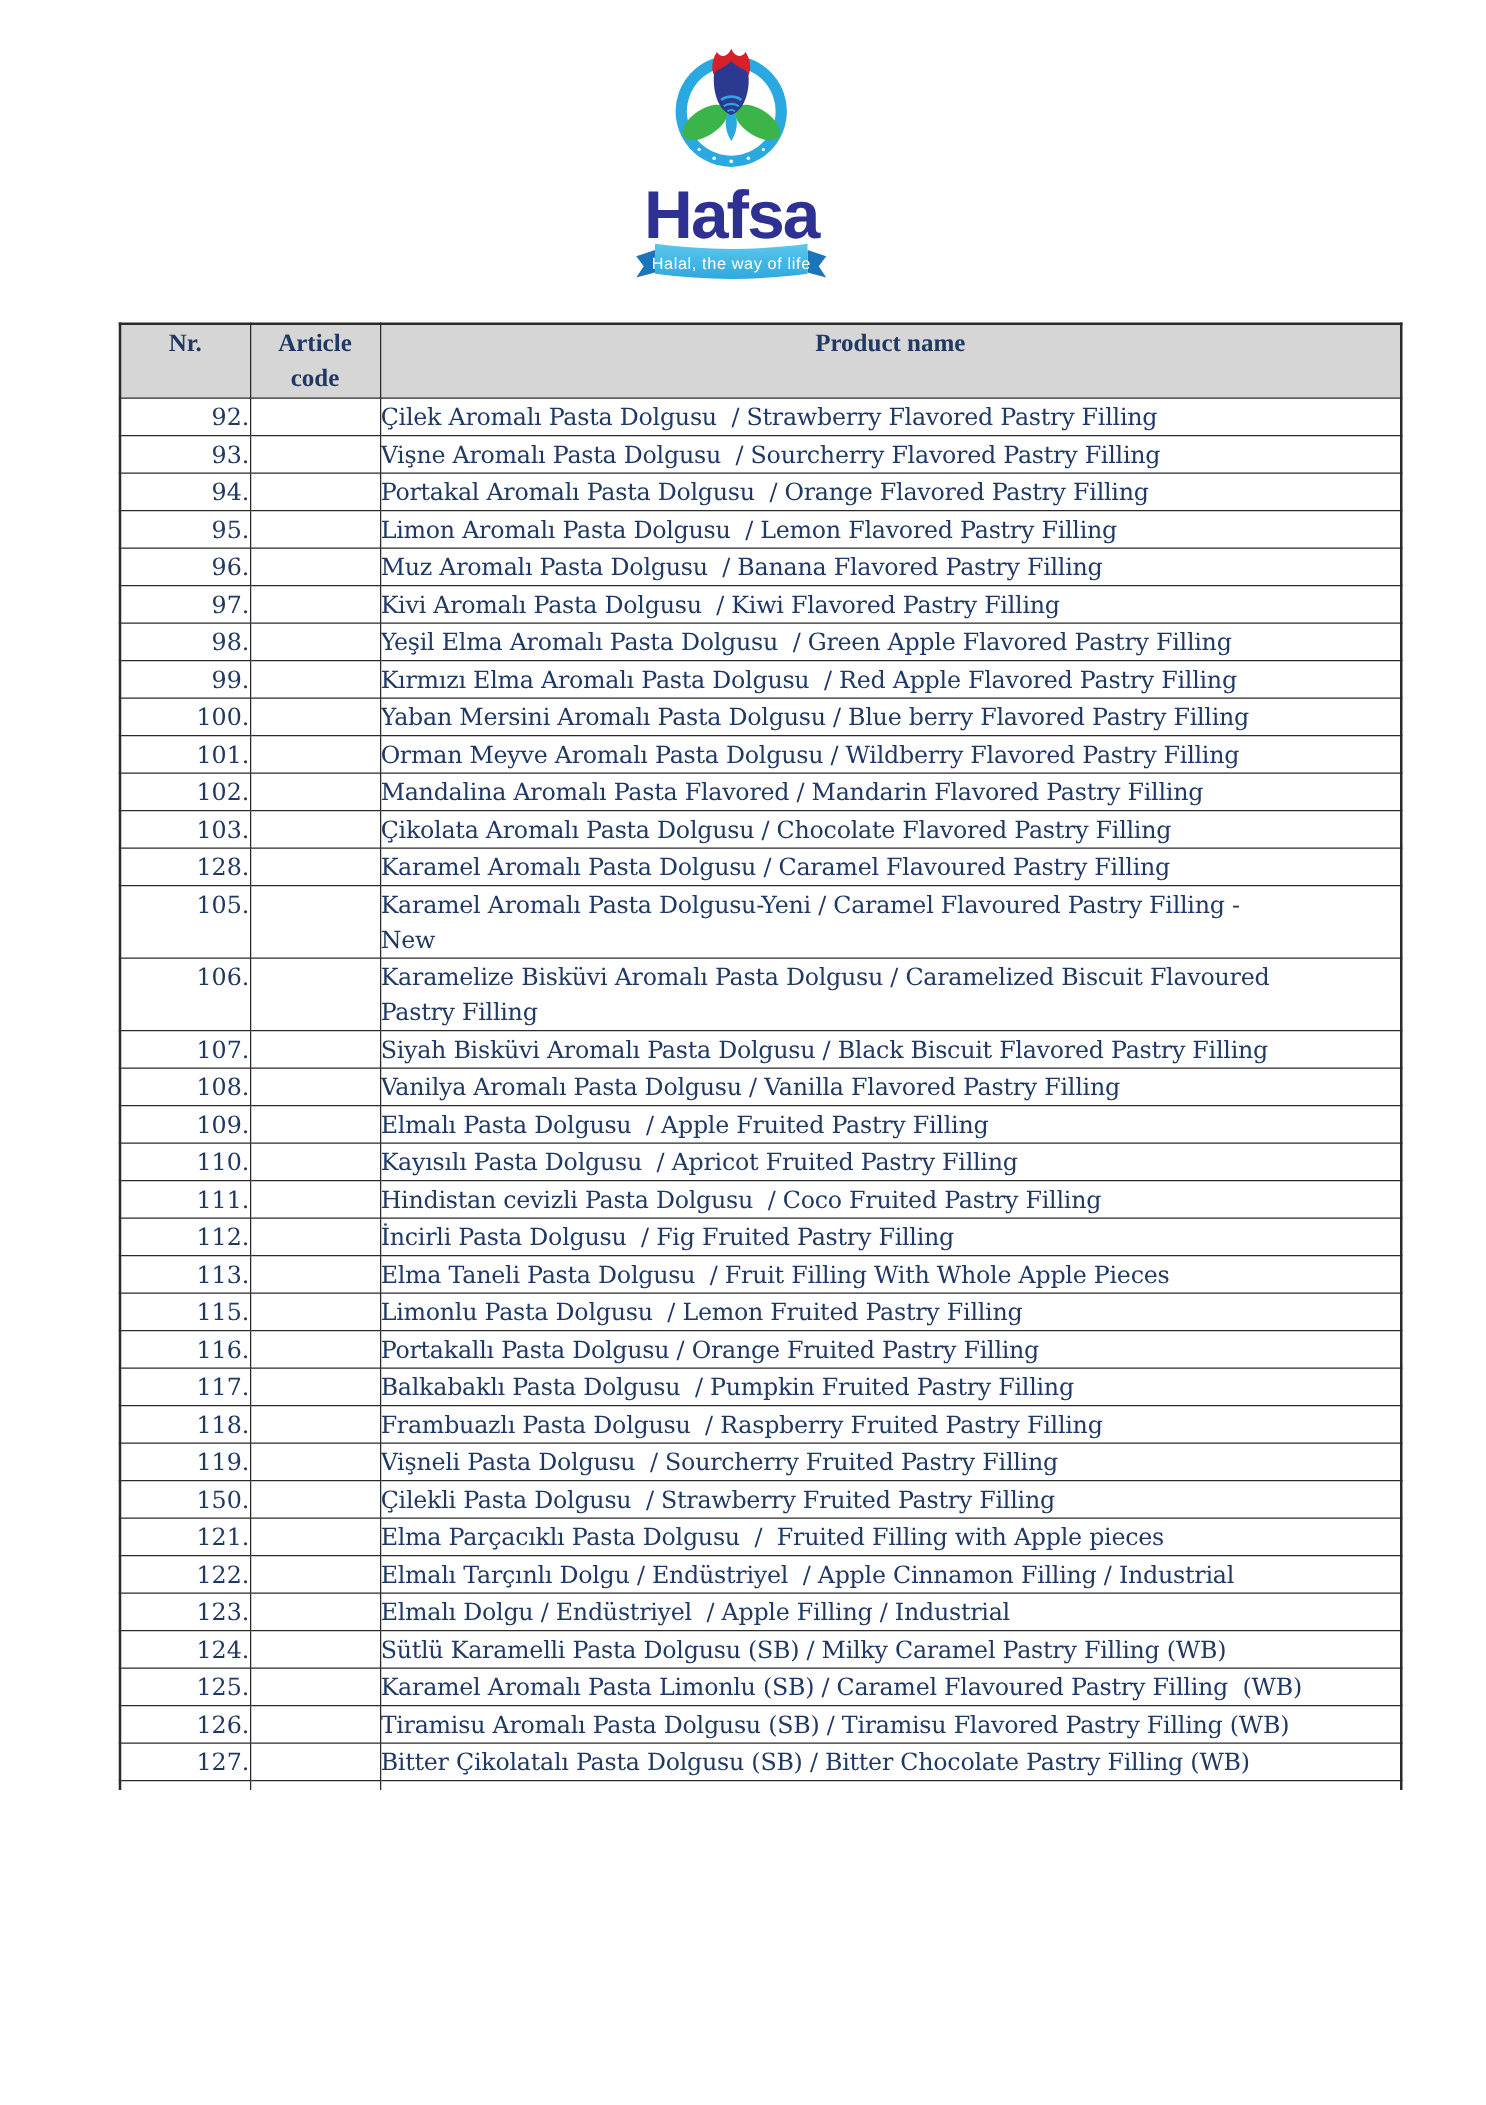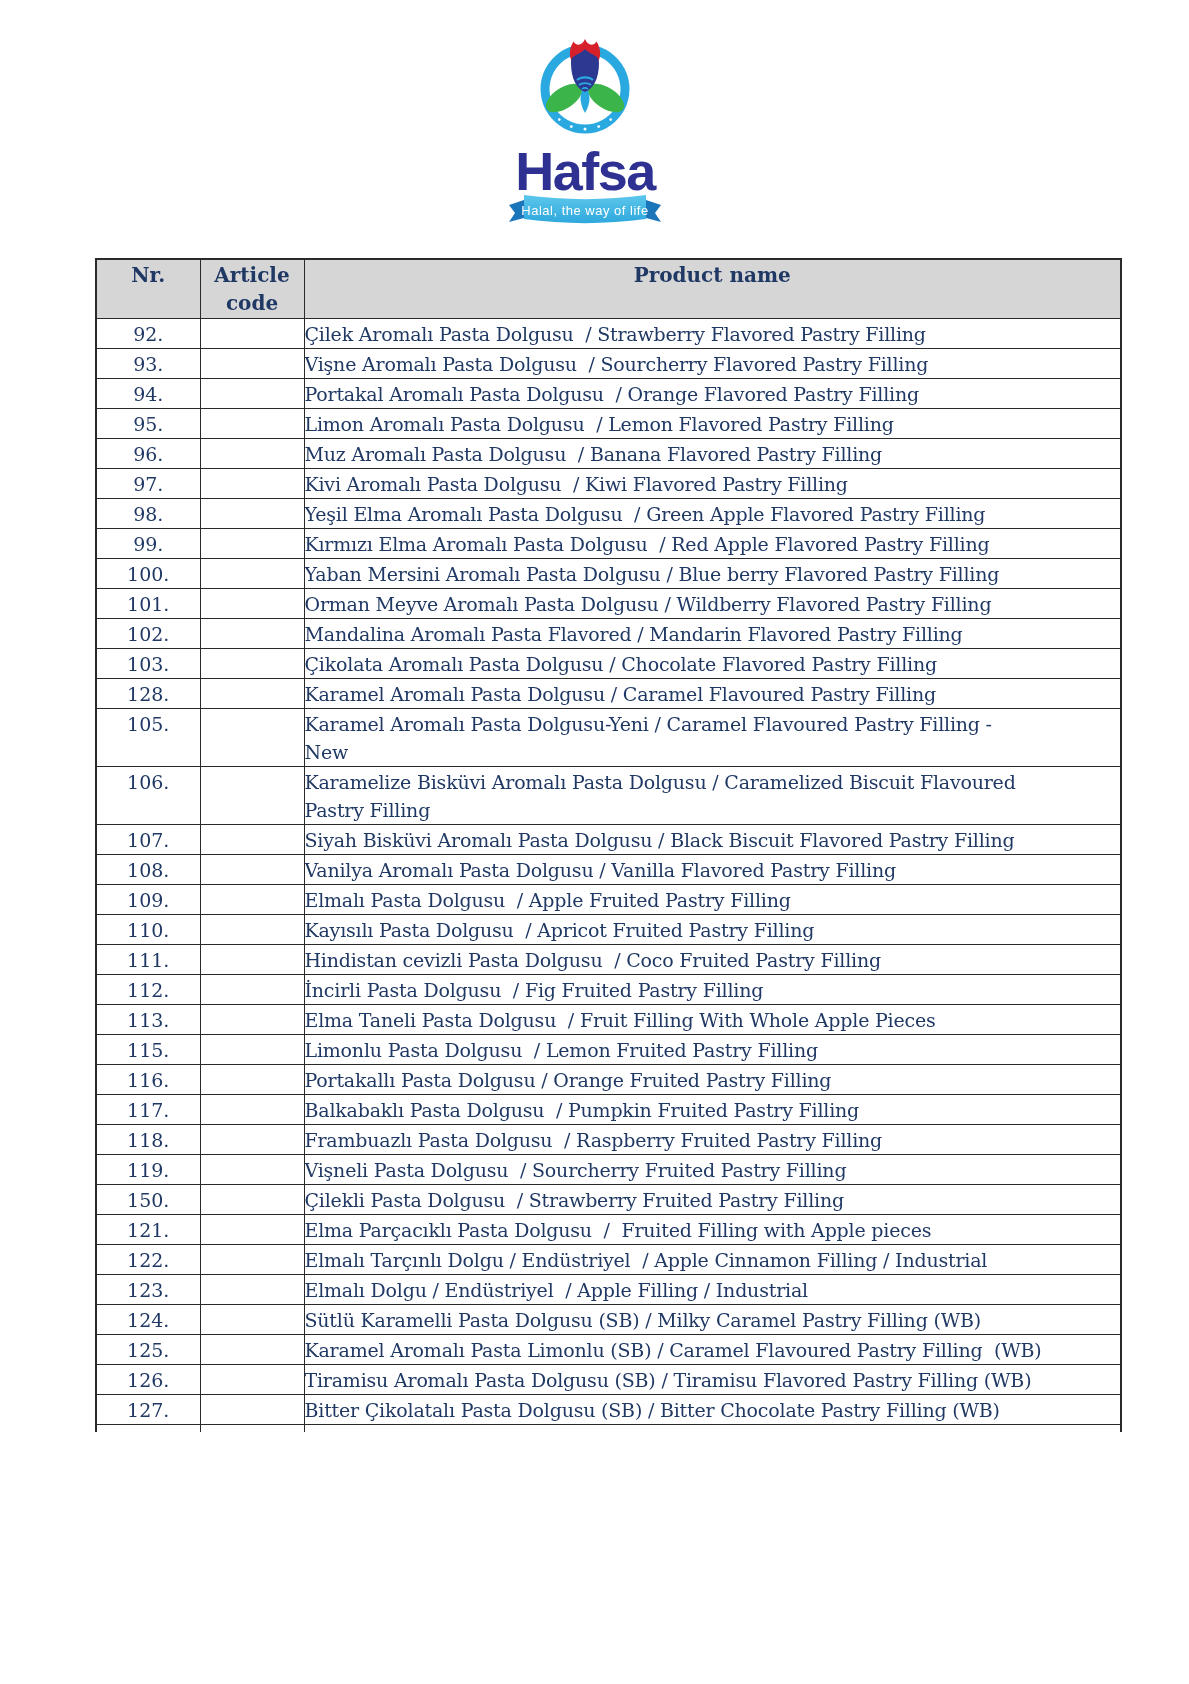--- a/index.html
+++ b/index.html
@@ -43,28 +43,29 @@
     vertical-align:top;
     overflow:hidden;
   }
   table.products th{
     background:#d6d6d6;
     font-size:20px;
     line-height:28px;
     font-weight:bold;
     padding:1px 2px;
     text-align:center;
+    font-family:Liberation Serif, serif;
   }
   table.products td{
     font-size:19px;
     line-height:28px;
     height:28px;
     padding:1px 0 0 0;
   }
-  td.nr-cell{text-align:center;margin-top:15px;}
+  td.nr-cell{text-align:right;margin-top:15px;}
   td.product-cell{
     text-align:left;
     padding-left:10px;
     padding-right:6px;
     white-space:pre-wrap;
     letter-spacing:-0.2px;
     margin-left:36px;
   }
   .footer-page{
     position:absolute;

